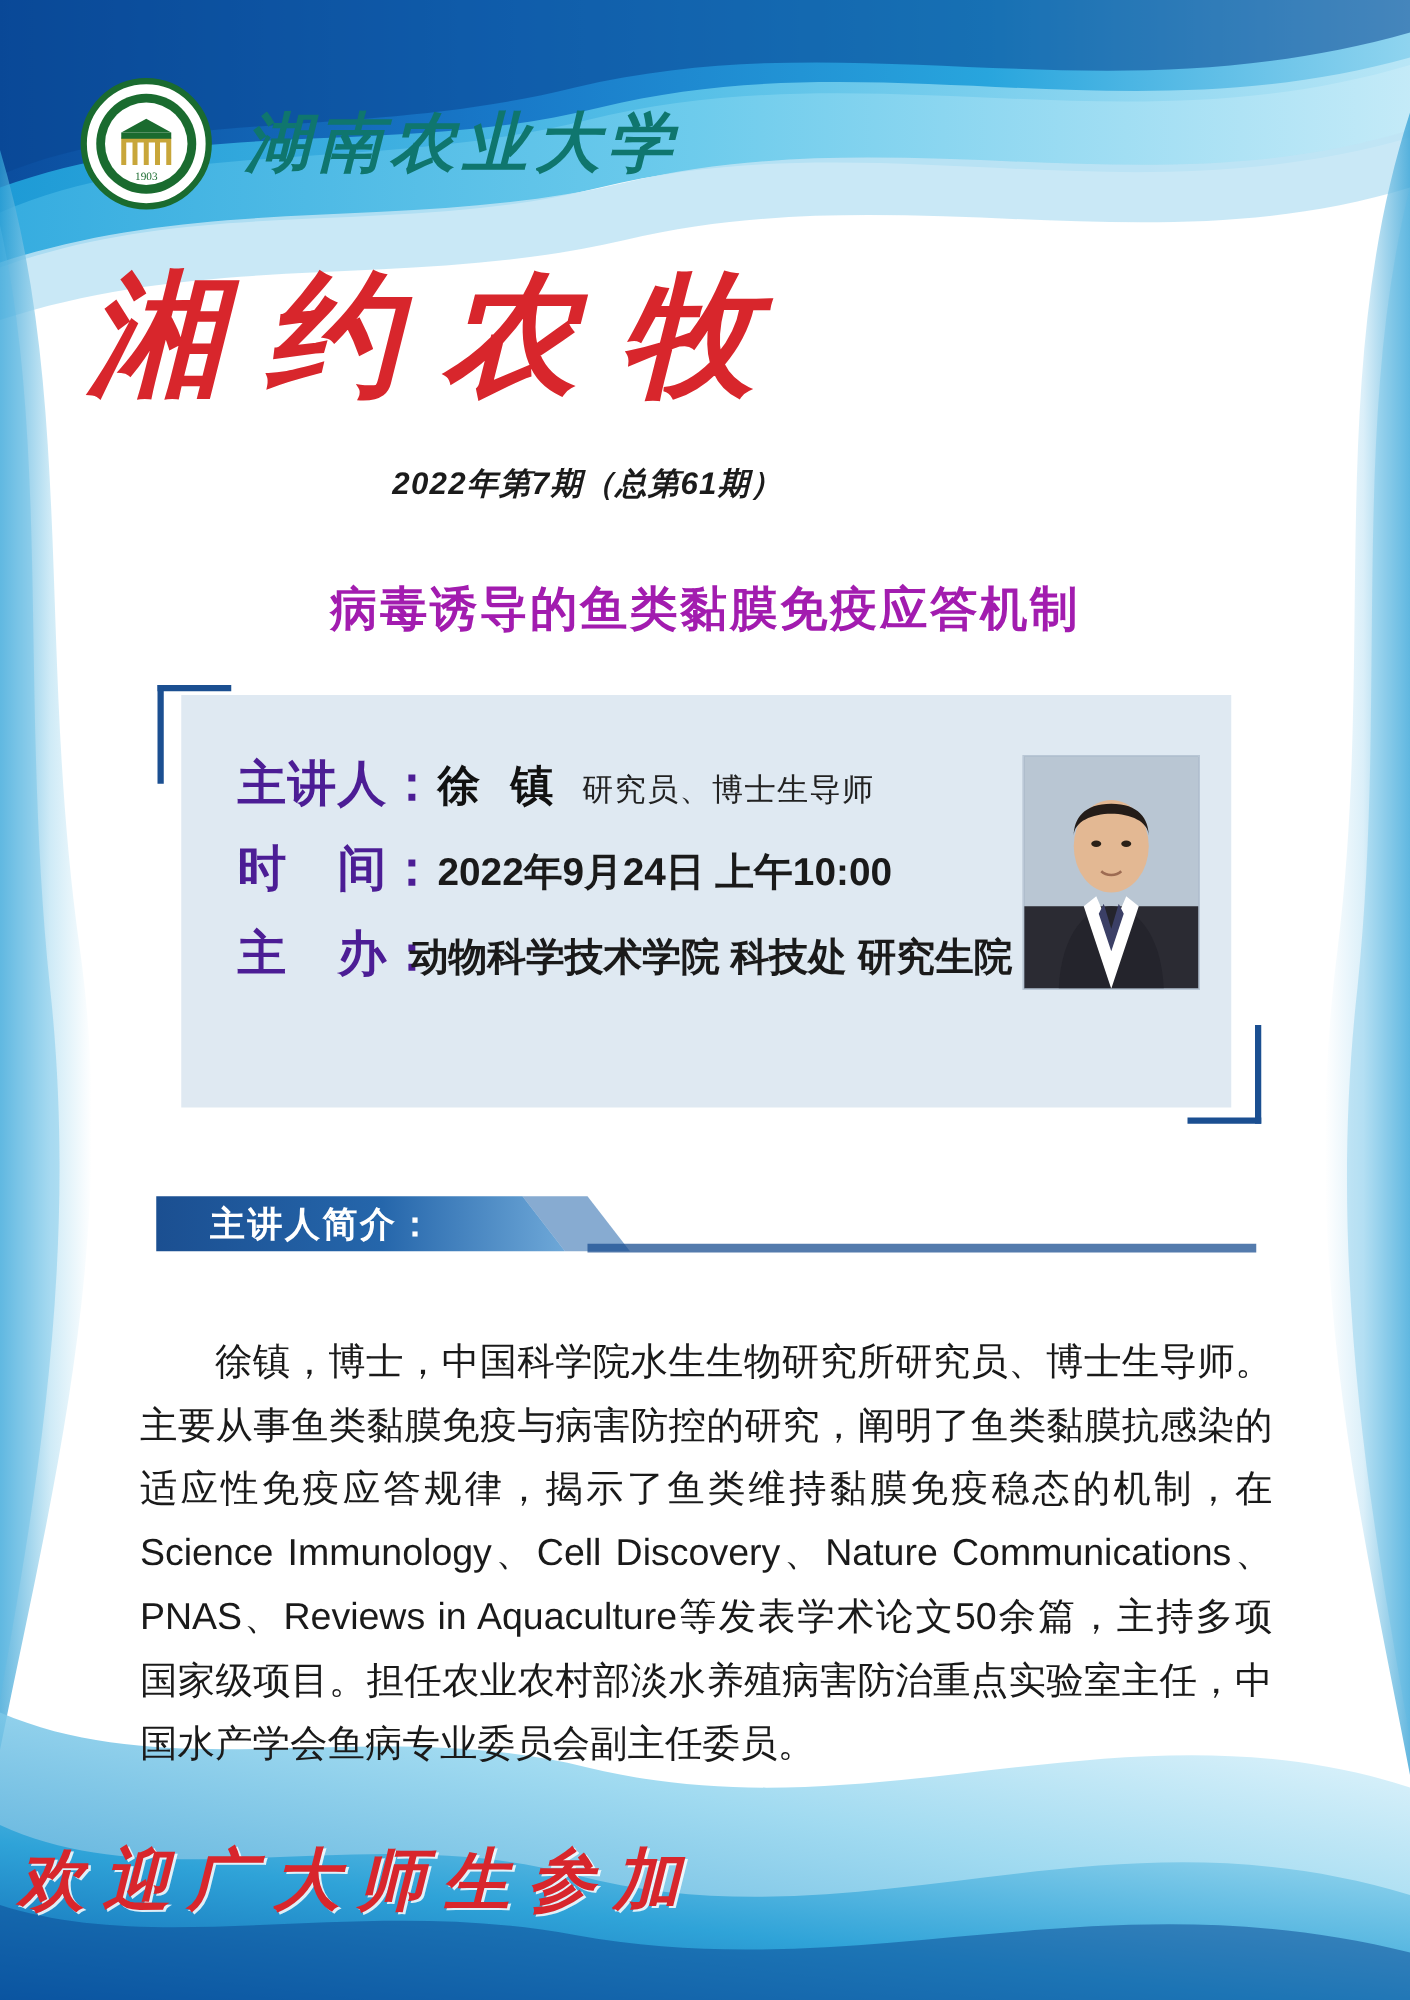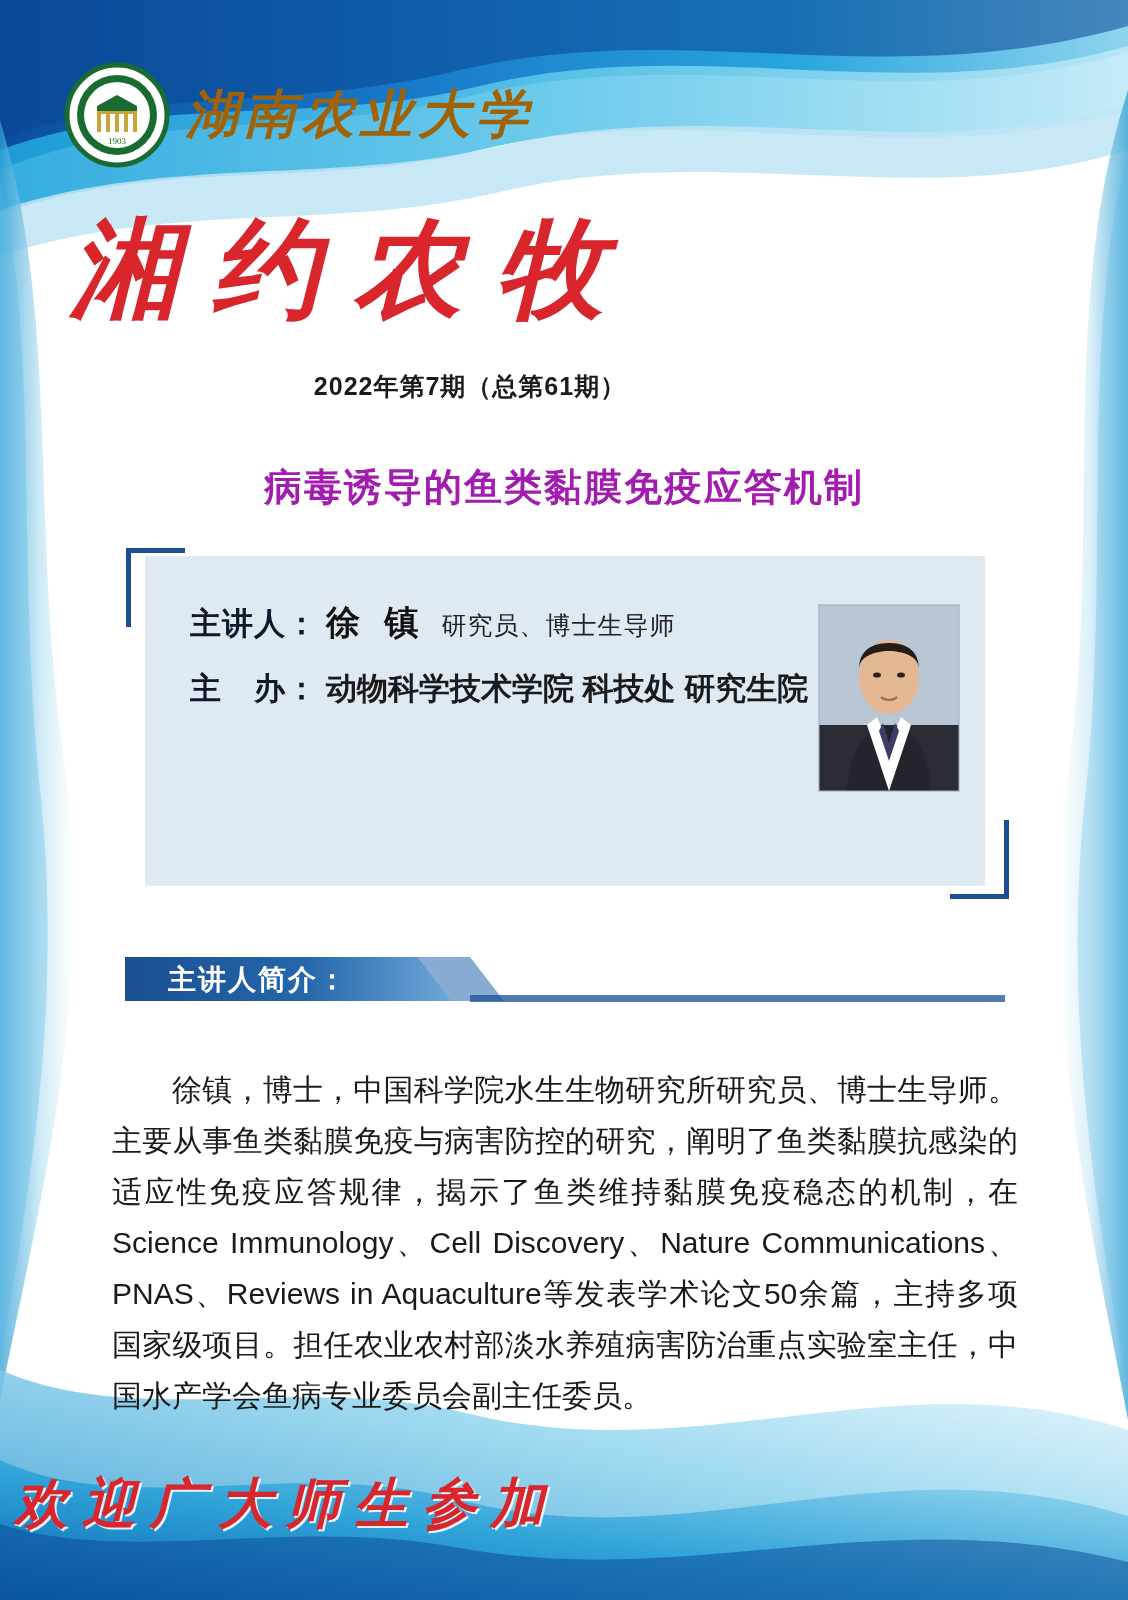--- a/index.html
+++ b/index.html
@@ -39,25 +39,25 @@
     display: flex;
     align-items: center;
     z-index: 5;
   }
   .logo-wrap {
     width: 106px;
     height: 106px;
     position: relative;
   }
   .univ-name {
-    margin-left: 16px;
+    margin-left: 26px;
     font-family: "Liberation Serif", serif;
     font-size: 52px;
     font-weight: bold;
-    color: #a16207;
+    color: #0f766e;
     letter-spacing: 6px;
     font-style: italic;
     white-space: nowrap;
   }
 
   
   .brand-title {
     position: absolute;
     top: 208px;
     left: 0;
@@ -79,20 +79,21 @@
     position: absolute;
     top: 370px;
     left: 0;
     width: 940px;
     text-align: center;
     z-index: 5;
     font-size: 25px;
     font-weight: bold;
     color: #1b1b1b;
     letter-spacing: 1px;
+    font-style: italic;
   }
 
   .lecture-title {
     position: absolute;
     top: 462px;
     left: 0;
     width: 1128px;
     text-align: center;
     z-index: 5;
     font-size: 38px;
@@ -139,22 +140,22 @@
     z-index: 7;
     width: 620px;
   }
   .info-row {
     display: flex;
     align-items: baseline;
     margin-bottom: 20px;
     height: 48px;
   }
   .info-label {
-    color: #0f172a;
-    font-size: 31px;
+    color: #4c1d95;
+    font-size: 39px;
     font-weight: bold;
     white-space: nowrap;
     min-width: 136px;
     letter-spacing: 1px;
   }
   .info-value {
     color: #1a1a1a;
     font-size: 31px;
     font-weight: bold;
     white-space: nowrap;
@@ -330,20 +331,24 @@
   <div class="bracket-tl"></div>
   <div class="bracket-br"></div>
 
   <div class="info-rows">
     <div class="info-row">
       <span class="info-label">主讲人：</span>
       <span class="speaker-name">徐 镇</span>
       <span class="speaker-title">研究员、博士生导师</span>
     </div>
     <div class="info-row">
+      <span class="info-label">时　间：</span>
+      <span class="info-value">2022年9月24日 上午10:00</span>
+    </div>
+    <div class="info-row">
       <span class="info-label">主　办：</span>
       <span class="info-value">动物科学技术学院  科技处  研究生院</span>
     </div>
   </div>
 
   <div class="portrait">
     <svg width="140" height="186" viewBox="0 0 140 186">
       <rect x="0" y="0" width="140" height="186" fill="#b9c6d3"></rect>
       <rect x="0" y="120" width="140" height="66" fill="#2b2b33"></rect>
       <path d="M28 186 C30 140 52 120 70 120 C88 120 110 140 112 186 Z" fill="#24242c"></path>

